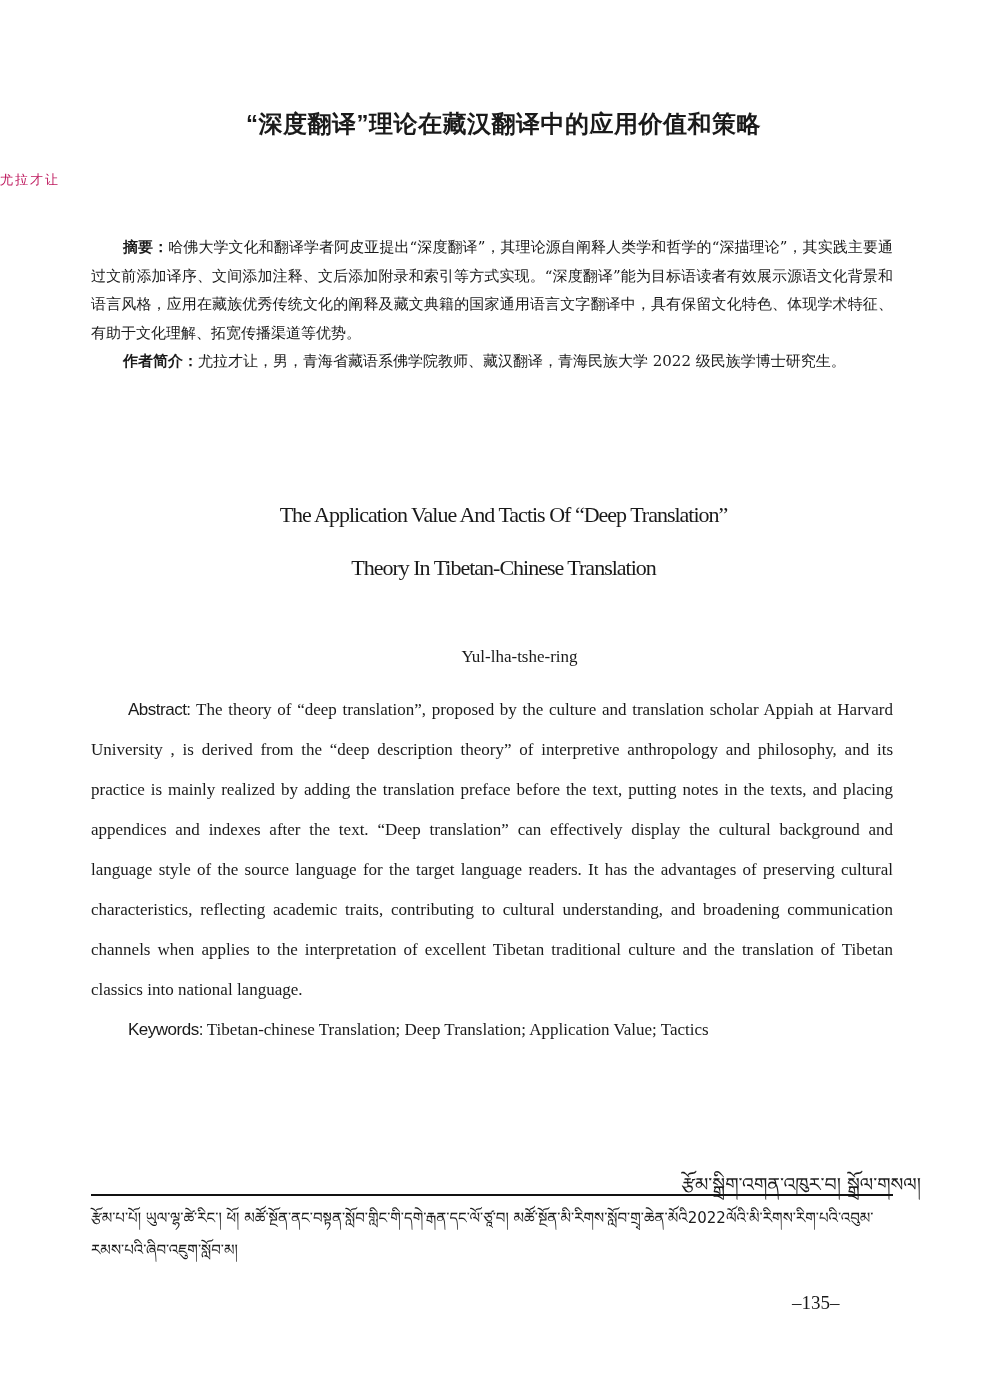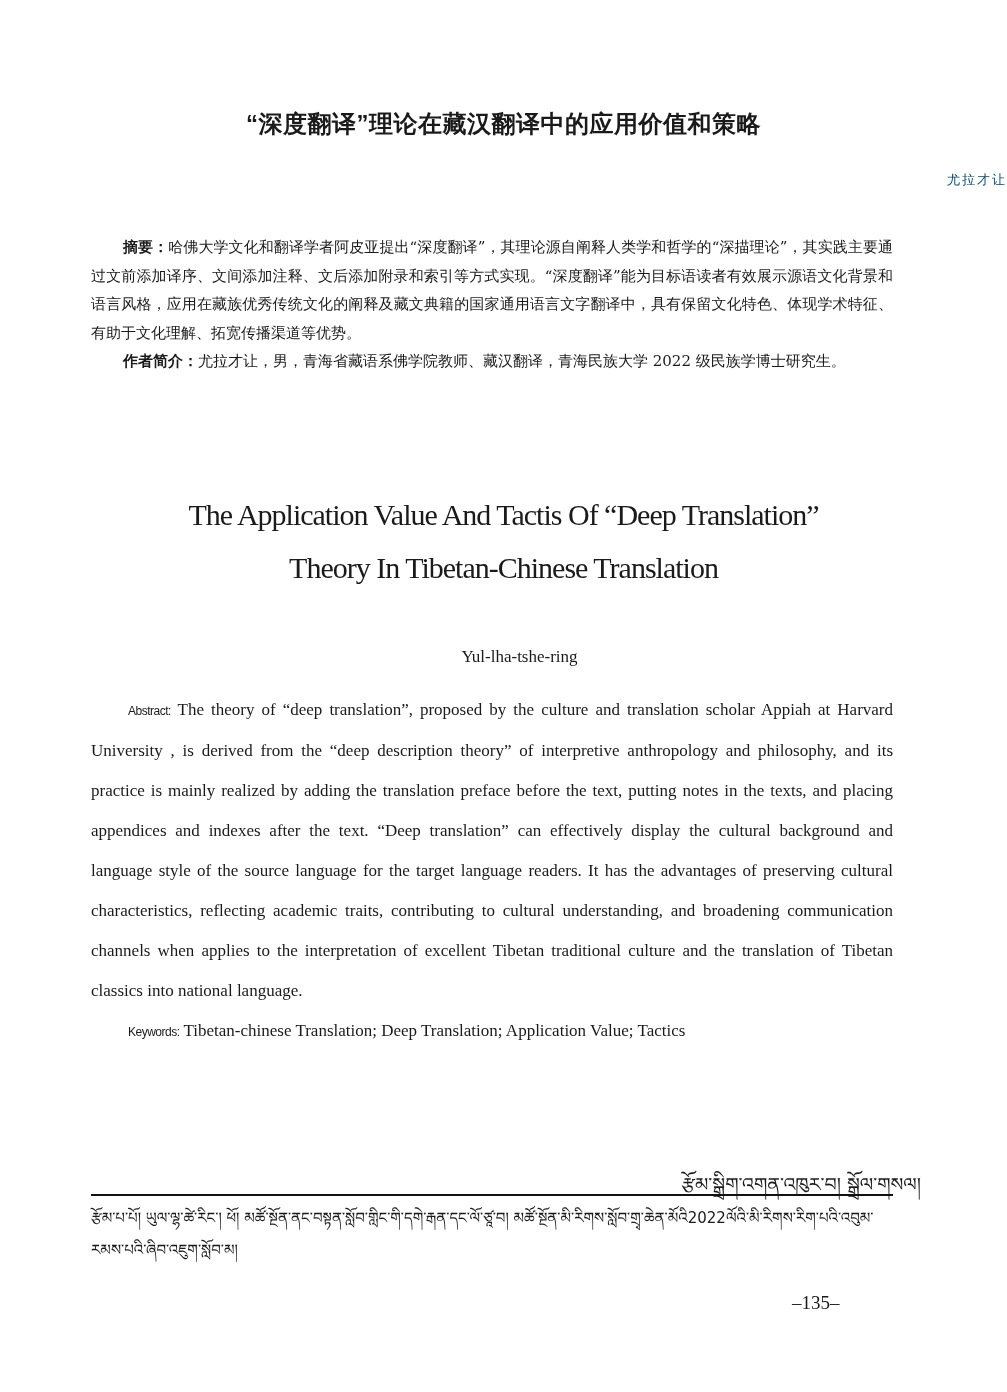--- a/index.html
+++ b/index.html
@@ -3,45 +3,45 @@
 <meta charset="utf-8">
 <style>
   html, body { margin: 0; padding: 0; background: #ffffff; }
   body { width: 1007px; height: 1392px; position: relative; overflow: hidden; color: #1a1a1a; }
   .page { position: absolute; left: 0; top: 0; width: 1007px; height: 1392px; background: #fff; }
   .cn-title {
     position: absolute; left: 0; width: 1007px; top: 108px; text-align: center;
     font-family: Liberation Sans, sans-serif; font-weight: bold; font-size: 24px; letter-spacing: 0.5px;
   }
   .cn-author {
-    position: absolute; left: 0; width: 1007px; top: 171px; text-align: right;
-    font-family: "DejaVu Serif", serif; font-size: 13px; color: #0c4a6e; letter-spacing: 2px;
+    position: absolute; left: 0; width: 1007px; top: 171px; text-align: left;
+    font-family: "DejaVu Serif", serif; font-size: 13px; color: #be185d; letter-spacing: 2px;
   }
   .cn-block {
     position: absolute; left: 91px; width: 802px; top: 205px;
     font-family: "DejaVu Serif", serif; font-size: 15px; line-height: 28.6px; text-align: justify; margin-top: 28px;
   }
   .cn-block p { margin: 0; }
   .cn-block .indent { text-indent: 32px; }
   .label { font-family: "DejaVu Sans", sans-serif; font-weight: bold; }
   .en-title {
     position: absolute; left: 0; width: 1007px; top: 488px; text-align: center;
-    font-family: "Liberation Serif", serif; font-size: 30px; line-height: 53px; letter-spacing: -1px;
+    font-family: "Liberation Serif", serif; font-size: 22px; line-height: 53px; letter-spacing: -1px;
   }
   .en-author {
     position: absolute; left: 0; width: 1007px; top: 647px; text-align: center;
     font-family: "Liberation Serif", serif; font-size: 17px; padding-left: 16px;
   }
   .en-block {
     position: absolute; left: 91px; width: 802px; top: 690px;
     font-family: "Liberation Serif", serif; font-size: 17px; line-height: 40px; text-align: justify;
   }
   .en-block p { margin: 0; }
   .en-block .indent { text-indent: 37px; }
-  .en-label { font-family: "Liberation Sans", sans-serif; font-size: 12px; letter-spacing: -0.5px; }
+  .en-label { font-family: "Liberation Sans", sans-serif; font-size: 17px; letter-spacing: -0.5px; }
   .tib-header {
     position: absolute; right: 86px; top: 1163px;
     font-family: "DejaVu Sans", sans-serif; font-size: 19px;
   }
   .rule {
     position: absolute; left: 91px; width: 802px; top: 1194px; height: 0; border-top: 2px solid #111;
   }
   .tib-block {
     position: absolute; left: 91px; width: 806px; top: 1202px;
     font-family: "DejaVu Sans", sans-serif; font-size: 15px; line-height: 32px;

